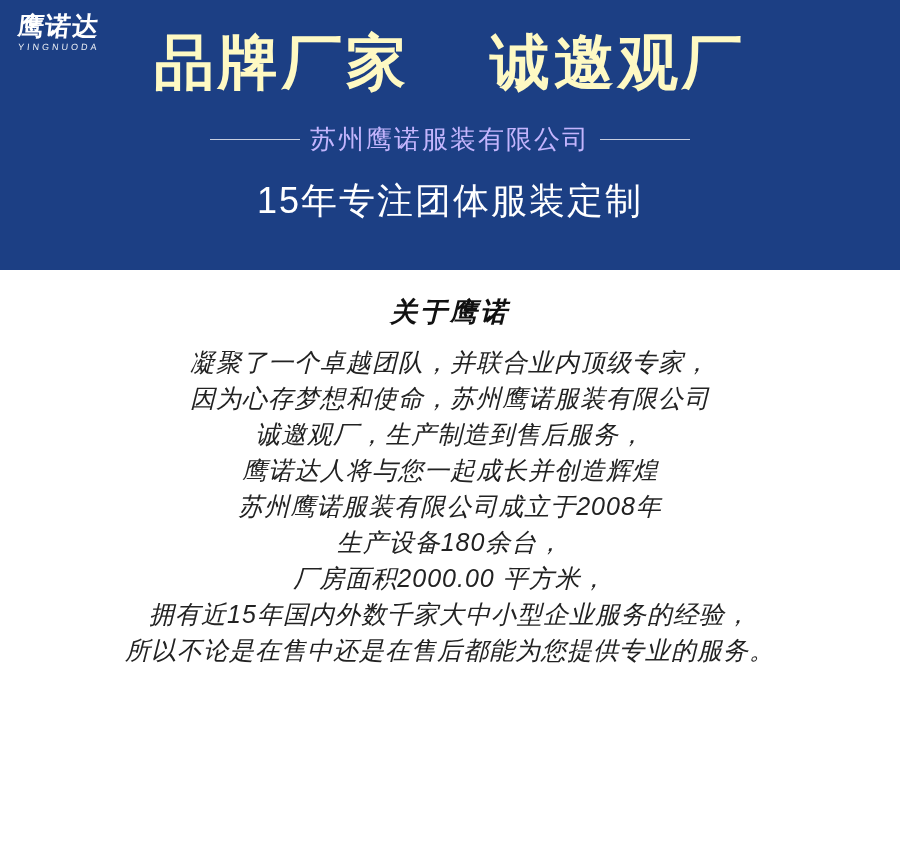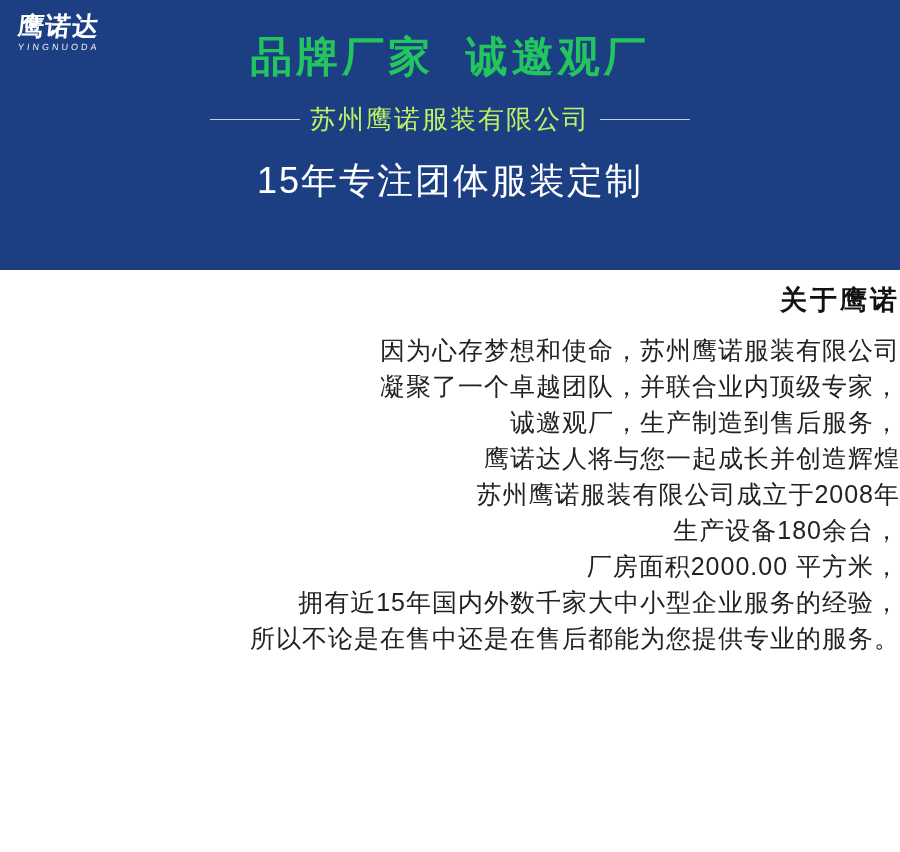--- a/index.html
+++ b/index.html
@@ -61,64 +61,65 @@
     width: 900px;
     height: 270px;
     display: flex;
     flex-direction: column;
     align-items: center;
     justify-content: flex-start;
     padding-top: 34px;
     box-sizing: border-box;
   }
   .banner-title {
-    color: #22c55e;
-    font-family: Liberation Sans, sans-serif;
+    color: #fef9c3;
+    font-family: Liberation Mono, monospace;
     font-weight: bold;
-    font-size: 42px;
+    font-size: 60px;
     letter-spacing: 4px;
     line-height: 1.1;
     white-space: pre;
   }
   .banner-rule-wrap {
     width: 480px;
     margin-top: 22px;
     display: flex;
     align-items: center;
     justify-content: center;
   }
   .banner-rule {
     flex: 1 1 auto;
     height: 1px;
     background: rgba(255,255,255,0.75);
   }
   .banner-subtitle {
-    color: #bef264;
+    color: #c4b5fd;
     font-size: 26px;
     letter-spacing: 2px;
     padding: 0 10px;
     white-space: nowrap;
     font-family: "Liberation Sans", "DejaVu Sans", sans-serif;
   }
   .banner-slogan {
     margin-top: 20px;
     color: #ffffff;
     font-family: "Liberation Sans", "DejaVu Sans", sans-serif;
     font-weight: normal;
     font-size: 36px;
     letter-spacing: 2px;
     white-space: nowrap;
   }
 
   
   .about {
     width: 900px;
-    padding-top: 12px;
+    padding-top: 24px;
     box-sizing: border-box;
-    text-align: right;
+    text-align: center;
+    font-style: italic;
   }
   .about-heading {
     color: #111111;
     font-weight: bold;
     font-size: 27px;
     letter-spacing: 3px;
     margin-bottom: 14px;
   }
   .about-lines {
     display: block;
@@ -153,22 +154,22 @@
         <span class="banner-rule"></span>
       </div>
 
       <div class="banner-slogan">15年专注团体服装定制</div>
     </div>
   </div>
 
   <div class="about">
     <div class="about-heading">关于鹰诺</div>
     <div class="about-lines">
+      <span class="about-line">凝聚了一个卓越团队，并联合业内顶级专家，</span>
       <span class="about-line">因为心存梦想和使命，苏州鹰诺服装有限公司</span>
-      <span class="about-line">凝聚了一个卓越团队，并联合业内顶级专家，</span>
       <span class="about-line">诚邀观厂，生产制造到售后服务，</span>
       <span class="about-line">鹰诺达人将与您一起成长并创造辉煌</span>
       <span class="about-line">苏州鹰诺服装有限公司成立于2008年</span>
       <span class="about-line">生产设备180余台，</span>
       <span class="about-line">厂房面积2000.00 平方米，</span>
       <span class="about-line">拥有近15年国内外数千家大中小型企业服务的经验，</span>
       <span class="about-line">所以不论是在售中还是在售后都能为您提供专业的服务。</span>
     </div>
   </div>
 

